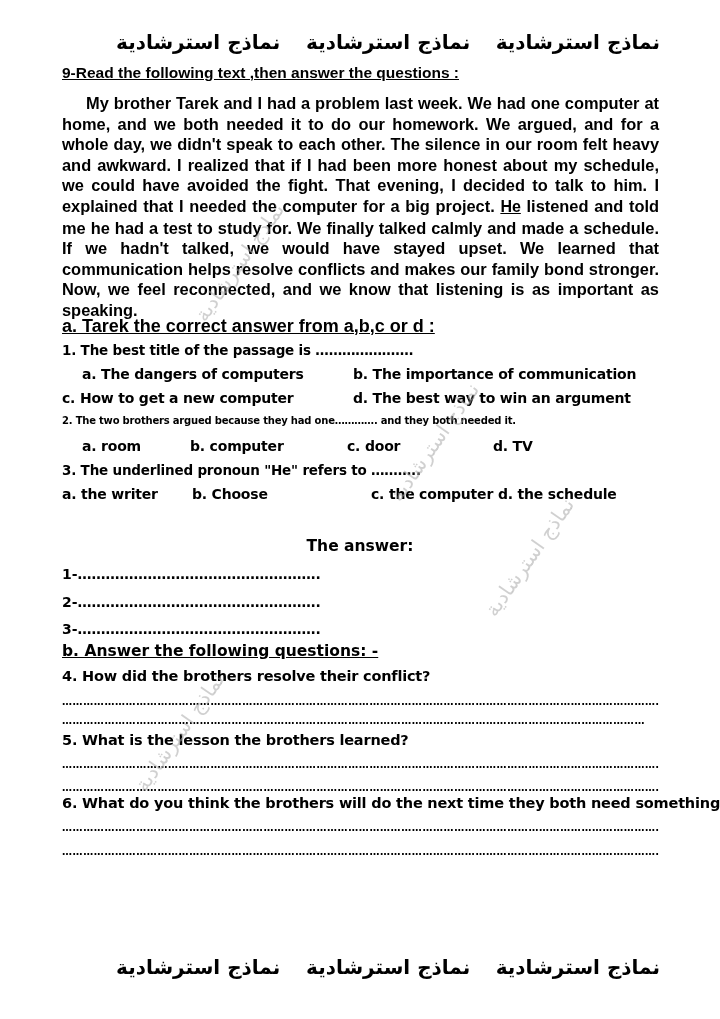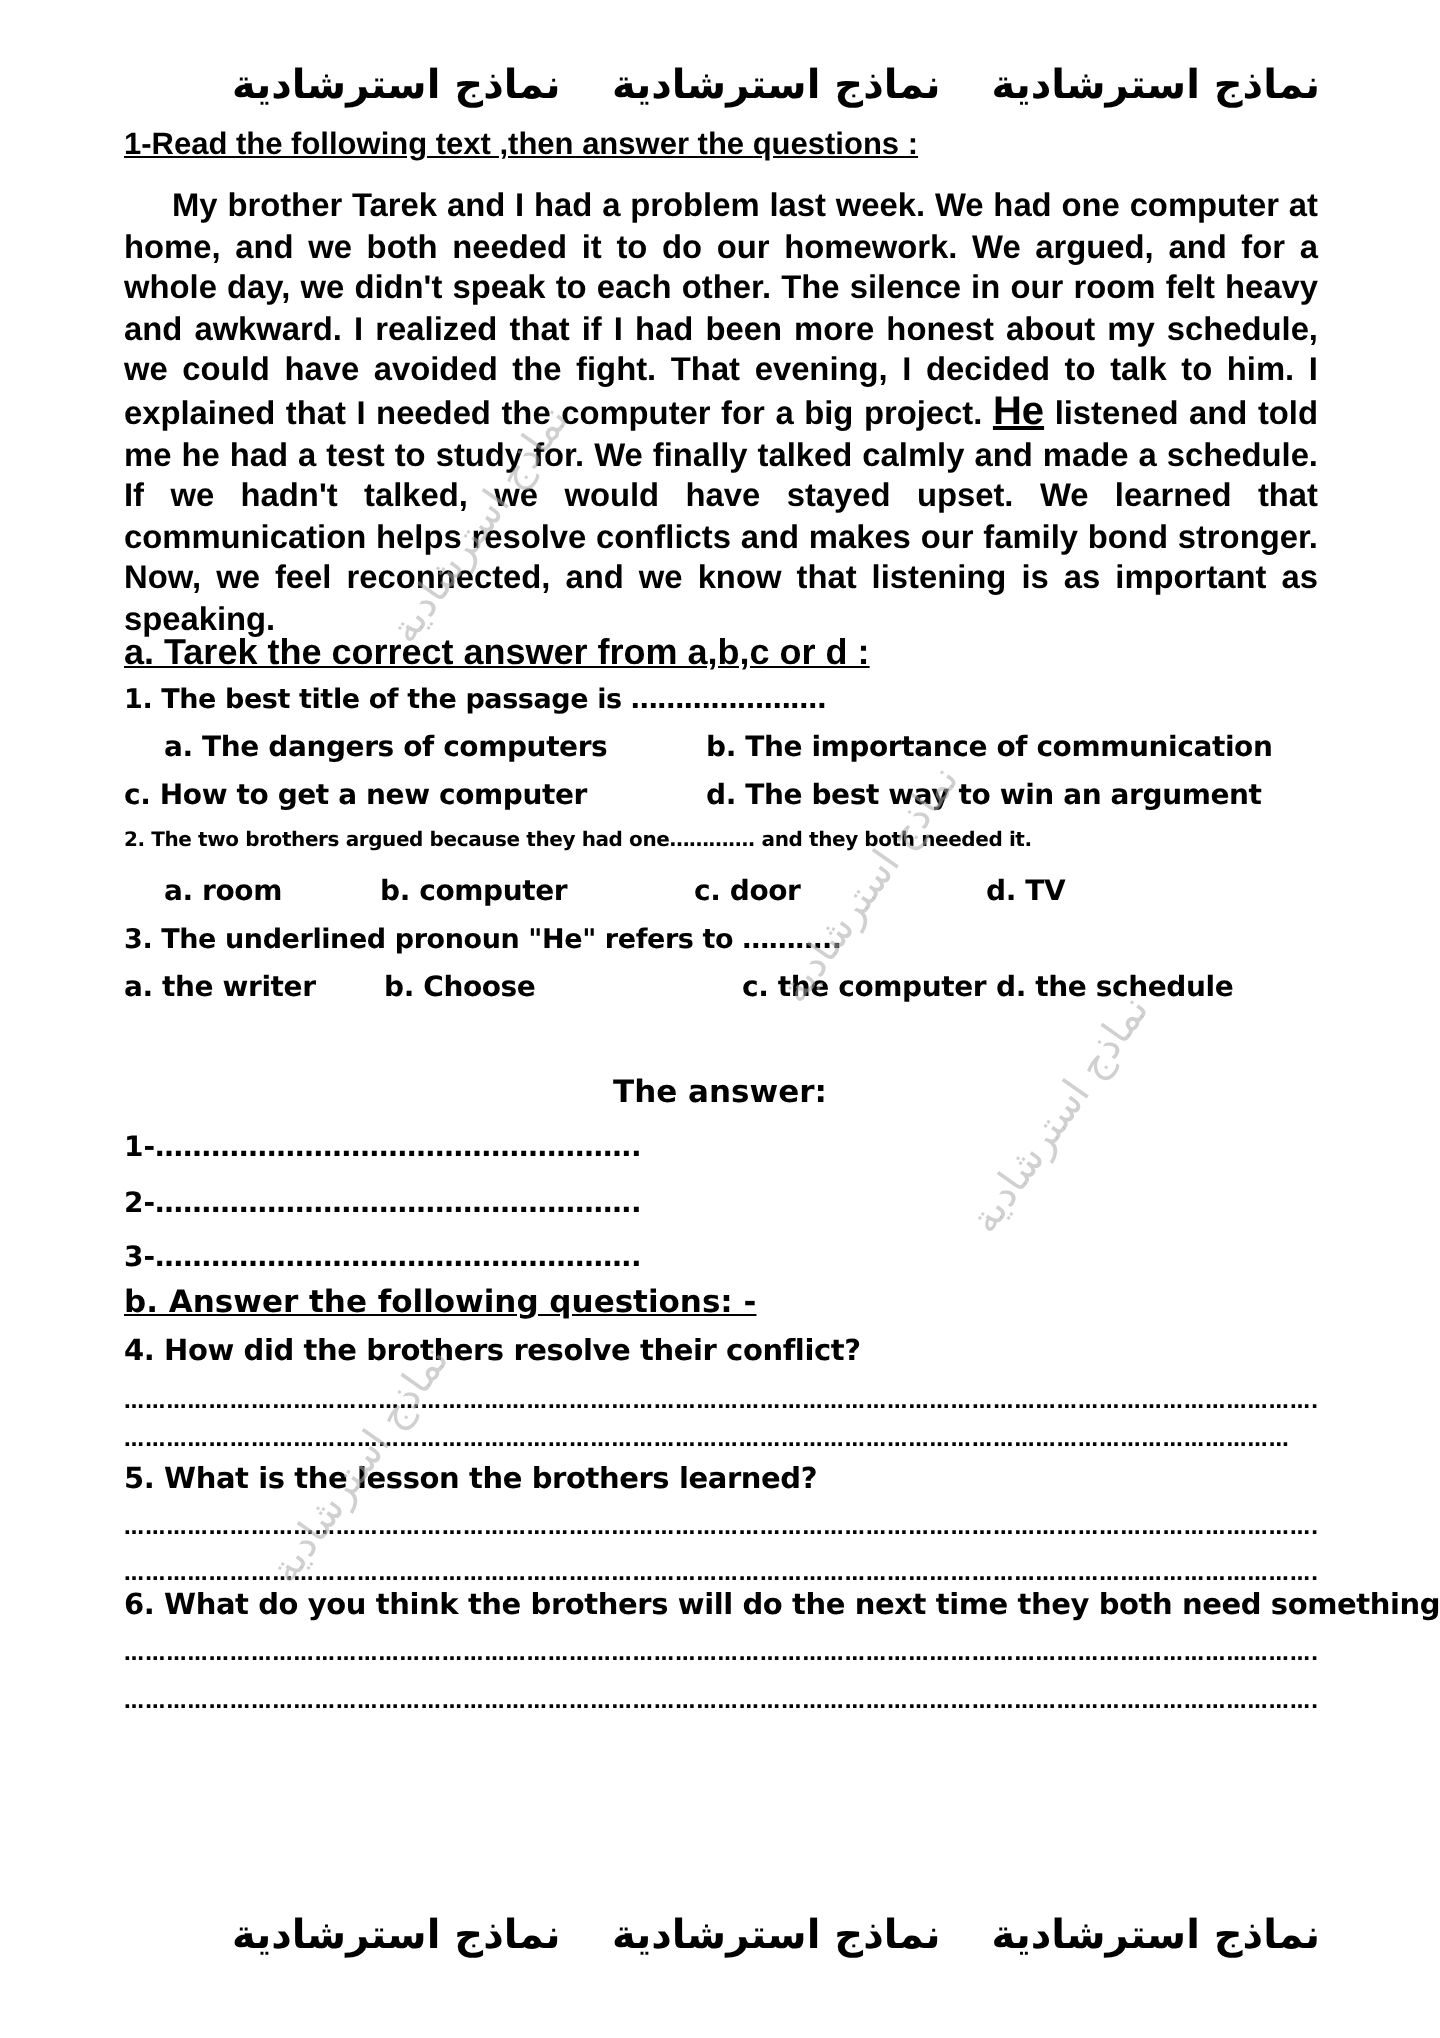--- a/index.html
+++ b/index.html
@@ -3,40 +3,40 @@
   <meta charset="utf-8">
   <style>
     html, body { margin: 0; padding: 0; background: #ffffff; }
     body { width: 720px; height: 1019px; position: relative; overflow: hidden; color: #000; }
     .abs { position: absolute; }
     .hdr { font-family: "DejaVu Sans", sans-serif; font-weight: bold; font-size: 20px; direction: rtl; white-space: nowrap; }
     .sans { font-family: "Liberation Sans", sans-serif; }
     .cal { font-family: "DejaVu Sans", sans-serif; font-weight: bold; }
     .task-title { left: 62px; top: 64px; font-size: 15.5px; font-weight: bold; text-decoration: underline; white-space: nowrap; }
     .passage { left: 62px; top: 93px; width: 597px; font-size: 16.4px; font-weight: bold; line-height: 20.6px; text-align: justify; text-indent: 24px; }
-    .passage u { font-size: 20px; text-decoration: underline; }
+    .passage u { font-size: 16px; text-decoration: underline; }
     .sec-a { left: 62px; top: 316px; font-size: 18px; font-weight: bold; text-decoration: underline; white-space: nowrap; }
     .q { font-size: 13.5px; white-space: nowrap; letter-spacing: -0.2px; }
     .q.small { font-size: 10px; }
     .opt { font-size: 14px; white-space: nowrap; letter-spacing: -0.2px; }
     .answer-title { left: 0; width: 720px; top: 537px; text-align: center; font-size: 15.5px; }
     .blank { font-size: 14px; white-space: nowrap; }
     .sec-b { left: 62px; top: 642px; font-size: 15.5px; text-decoration: underline; white-space: nowrap; }
     .dots { left: 62px; width: 597px; height: 10px; overflow: hidden; font-size: 10px; line-height: 10px; white-space: nowrap; letter-spacing: 0.6px; font-family: "DejaVu Sans", sans-serif; font-weight: bold; }
     .dots.short { width: 582px; }
     .wm { font-family: "DejaVu Sans", sans-serif; color: rgba(170,170,170,0.55); font-size: 20px; direction: rtl; white-space: nowrap; transform-origin: center; }
   </style>
 </head>
 <body>
 
 <div class="abs hdr" style="right:60px; top:30px;">نماذج استرشادية</div>
 <div class="abs hdr" style="left:306px; top:30px;">نماذج استرشادية</div>
 <div class="abs hdr" style="left:116px; top:30px;">نماذج استرشادية</div>
 
-<div class="abs sans task-title">1-Read the following text ,then answer the questions :</div>
+<div class="abs sans task-title">9-Read the following text ,then answer the questions :</div>
 
 <div class="abs sans passage"><span>My brother Tarek and I had a problem last week. We had one computer at home, and we both needed it to do our homework. We argued, and for a whole day, we didn't speak to each other. The silence in our room felt heavy and awkward. I realized that if I had been more honest about my schedule, we could have avoided the fight. That evening, I decided to talk to him. I explained that I needed the computer for a big project. </span><u>He</u><span> listened and told me he had a test to study for. We finally talked calmly and made a schedule. If we hadn't talked, we would have stayed upset. We learned that communication helps resolve conflicts and makes our family bond stronger. Now, we feel reconnected, and we know that listening is as important as speaking.</span></div>
 
 <div class="abs sans sec-a">a. Tarek the correct answer from a,b,c or d :</div>
 
 <div class="abs cal q" style="left:62px; top:342px;">1. The best title of the passage is ………………….</div>
 <div class="abs cal opt" style="left:62px; top:366px;margin-left:20px;">a. The dangers of computers</div>
 <div class="abs cal opt" style="left:353px; top:366px;">b. The importance of communication</div>
 <div class="abs cal opt" style="left:62px; top:390px;">c. How to get a new computer</div>
 <div class="abs cal opt" style="left:353px; top:390px;">d. The best way to win an argument</div>

